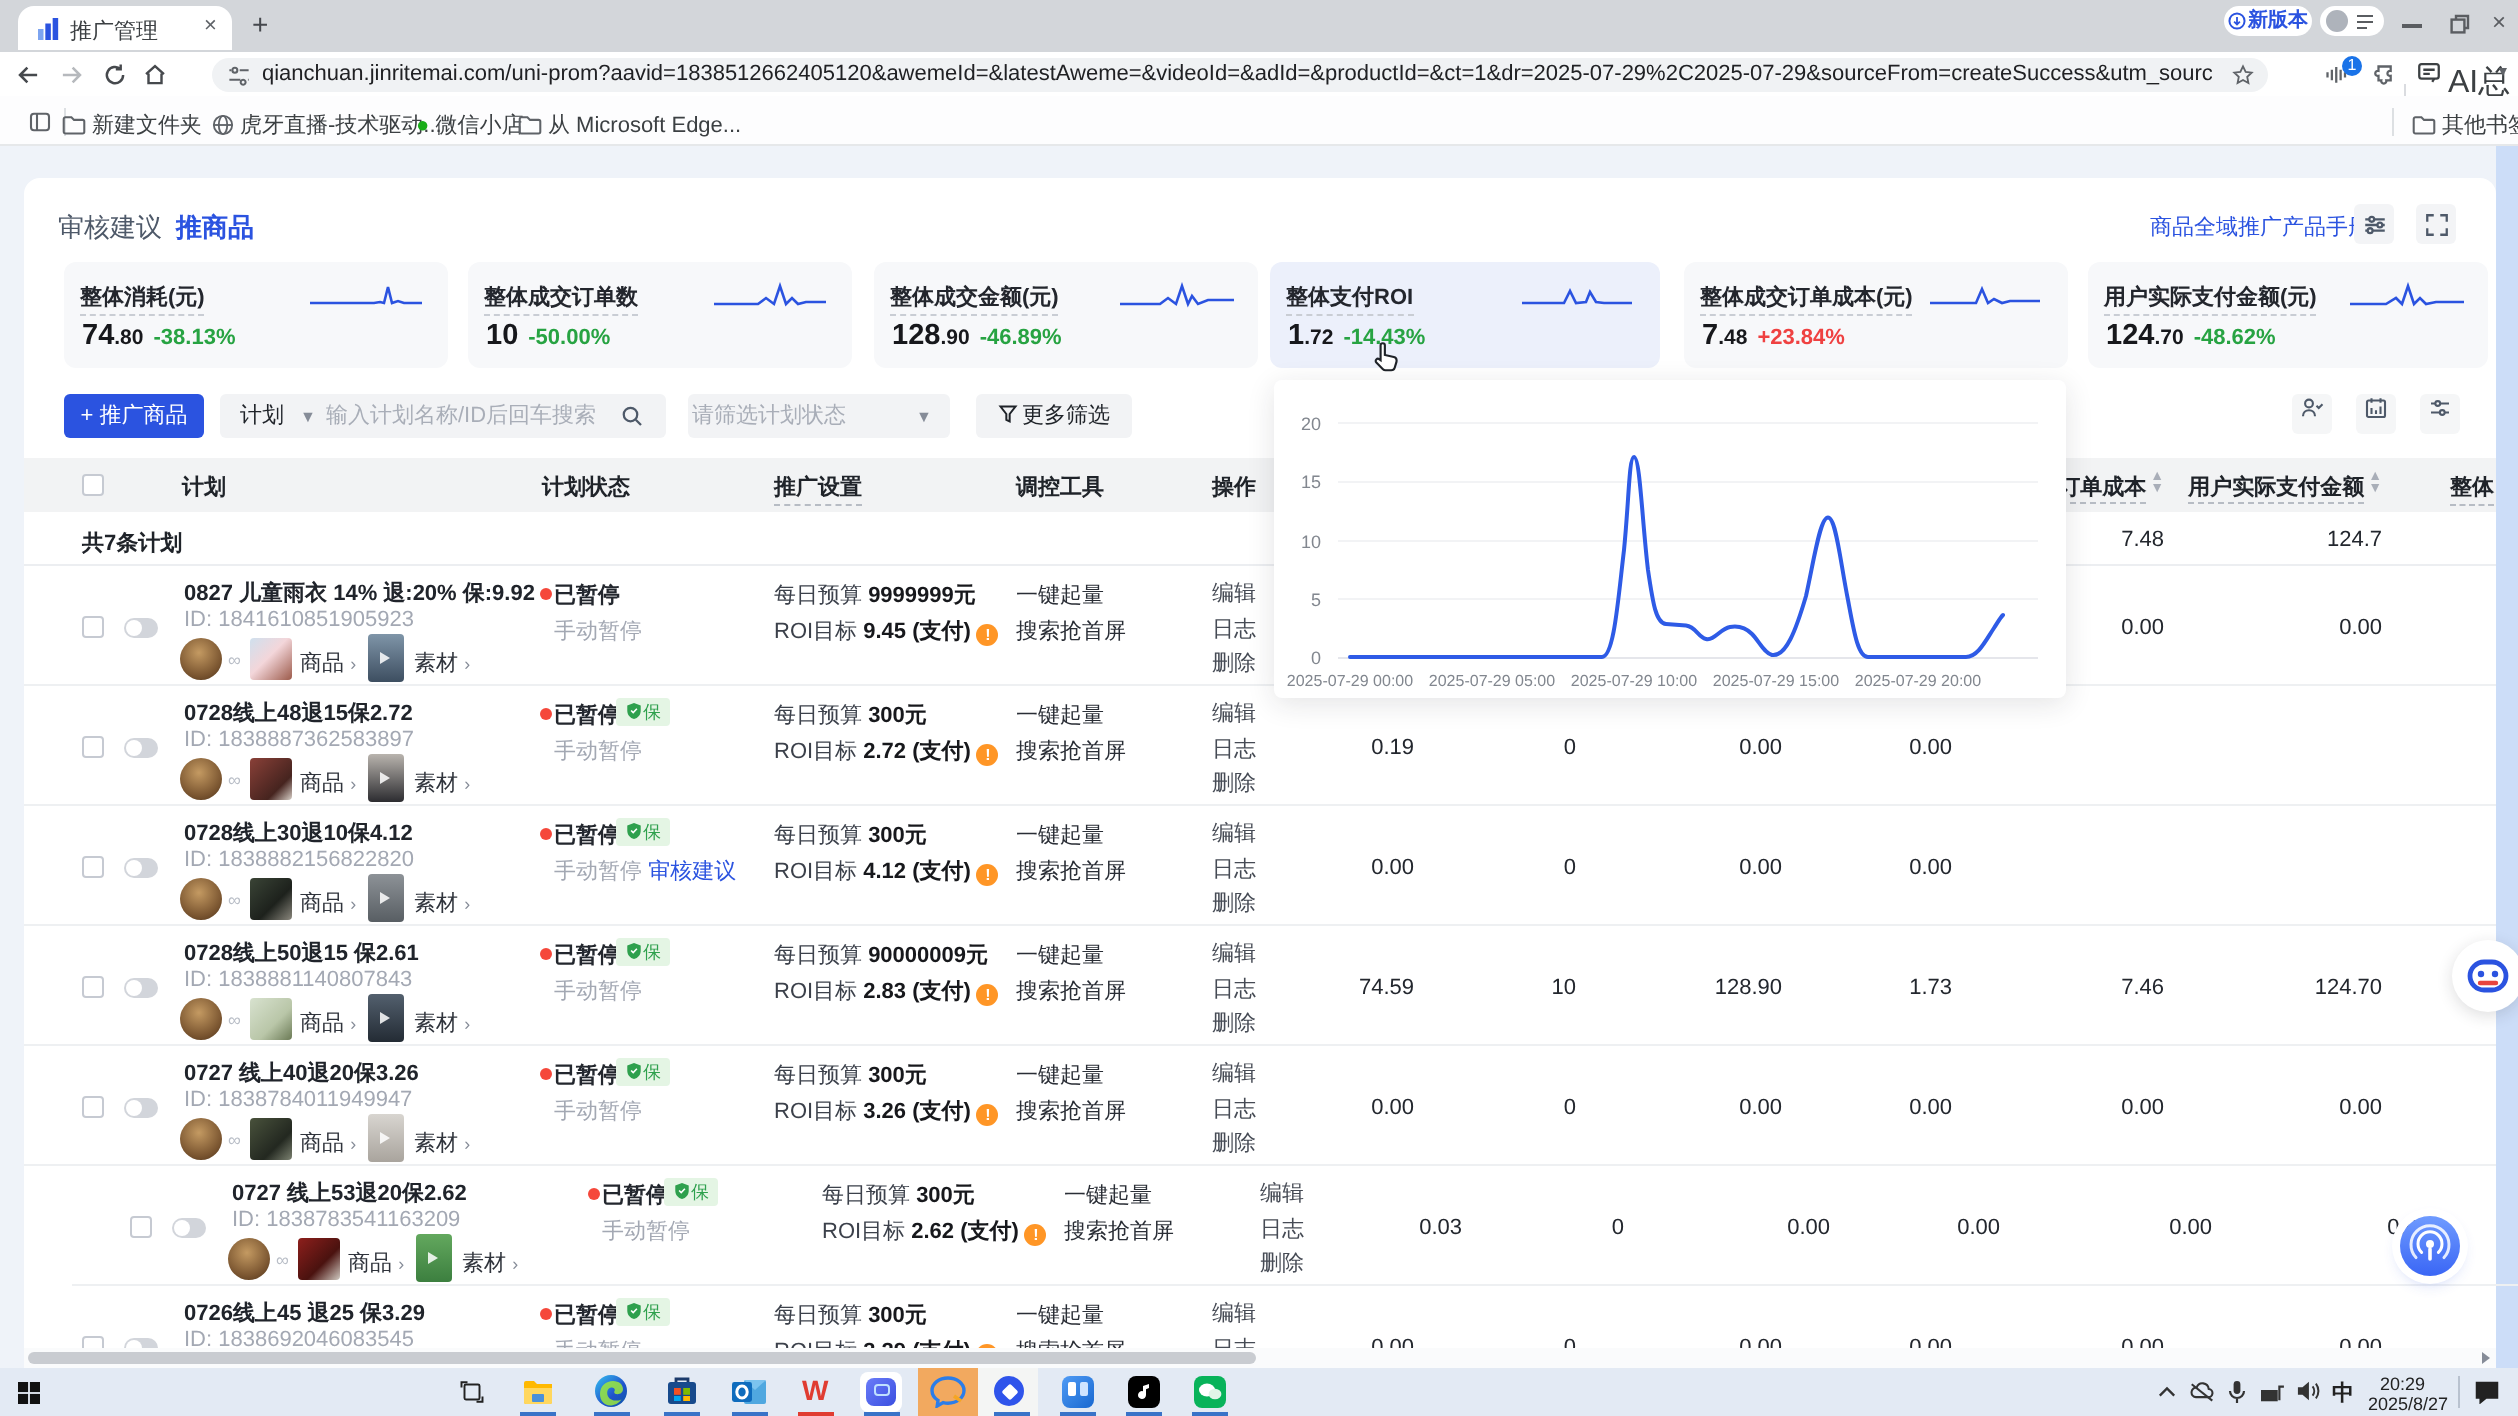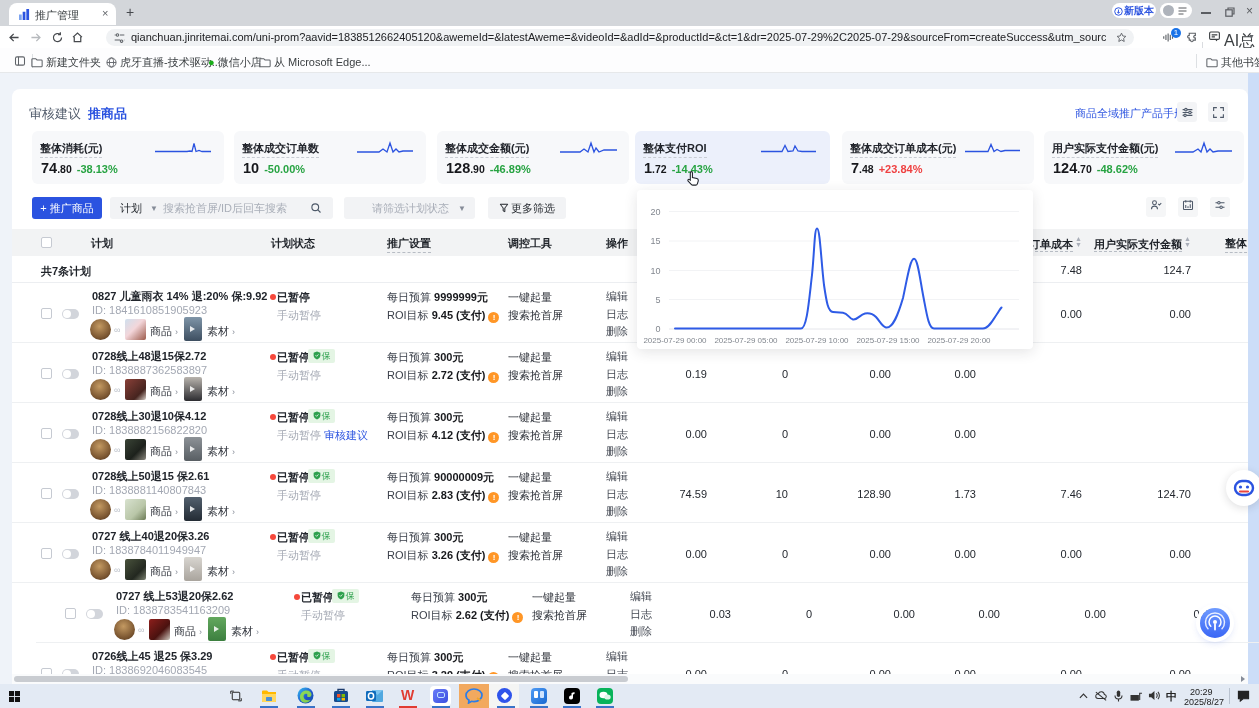--- a/index.html
+++ b/index.html
@@ -254,28 +254,28 @@
         </div>
       <svg width="58" height="14" viewBox="0 0 58 14">
           <path d="M1 11h18l5-3 3 3 3-9 3 9 3-3 3 3 5-1h14" fill="none" stroke="#2b53e0" stroke-width="1.3"></path>
         </svg>
     </div>
 
     <div class="btn-primary">+ 推广商品</div>
     <div class="ctl" style="left:98px;width:223px;">
       <span class="abs" style="left:10px;">计划</span>
       <span class="abs" style="left:40px;color:#868c98;font-size:8px;top:1px;">▼</span>
-      <span class="abs" style="left:53px;"><span class="ph">搜索抢首屏/ID后回车搜索</span></span>
+      <span class="abs" style="left:53px;"><span class="ph">输入计划名称/ID后回车搜索</span></span>
       <svg class="abs" style="left:200px;top:5px;width:12px;height:12px;" viewBox="0 0 16 16" fill="none" stroke="#4e5969" stroke-width="1.5">
           <circle cx="7" cy="7" r="4.5"></circle>
           <path d="M10.5 10.5L14 14"></path>
         </svg>
     </div>
     <div class="ctl" style="left:332px;width:131px;">
-      <span class="abs ph" style="left:28px;text-align:center;">请筛选计划状态</span>
+      <span class="abs ph" style="left:2px;text-align:center;">请筛选计划状态</span>
       <span class="abs" style="left:114px;color:#868c98;font-size:8px;top:1px;">▼</span>
     </div>
     <div class="ctl" style="left:476px;width:78px;text-align:center;"><svg style="vertical-align:-1px;margin-right:2px;" width="10" height="10" viewBox="0 0 12 12" fill="none" stroke="#1f2329" stroke-width="1.2">
           <path d="M1.5 1.5h9L7 6v4.5l-2-1V6z"></path>
         </svg>更多筛选</div>
     <div class="icbtn" style="left:1134px;">
       <svg width="12" height="12" viewBox="0 0 16 16" fill="none" stroke="#4e5969" stroke-width="1.4">
           <circle cx="6" cy="5" r="2.6"></circle>
           <path d="M2 13.5c0-2.5 1.8-4 4-4s4 1.5 4 4M11 6.5l1.5 1.5L15 5.5"></path>
         </svg>

